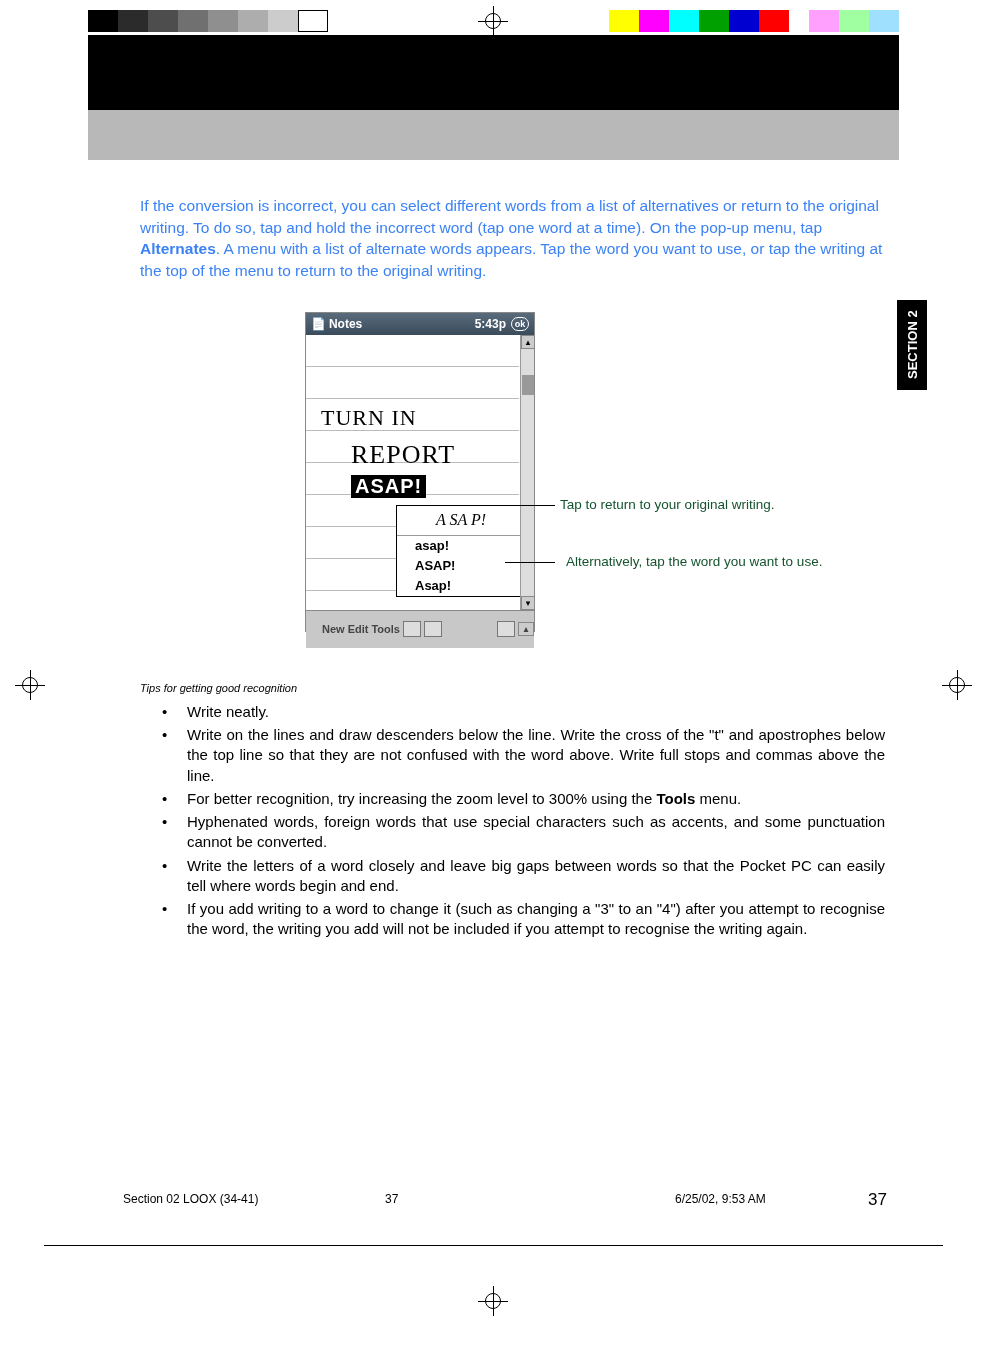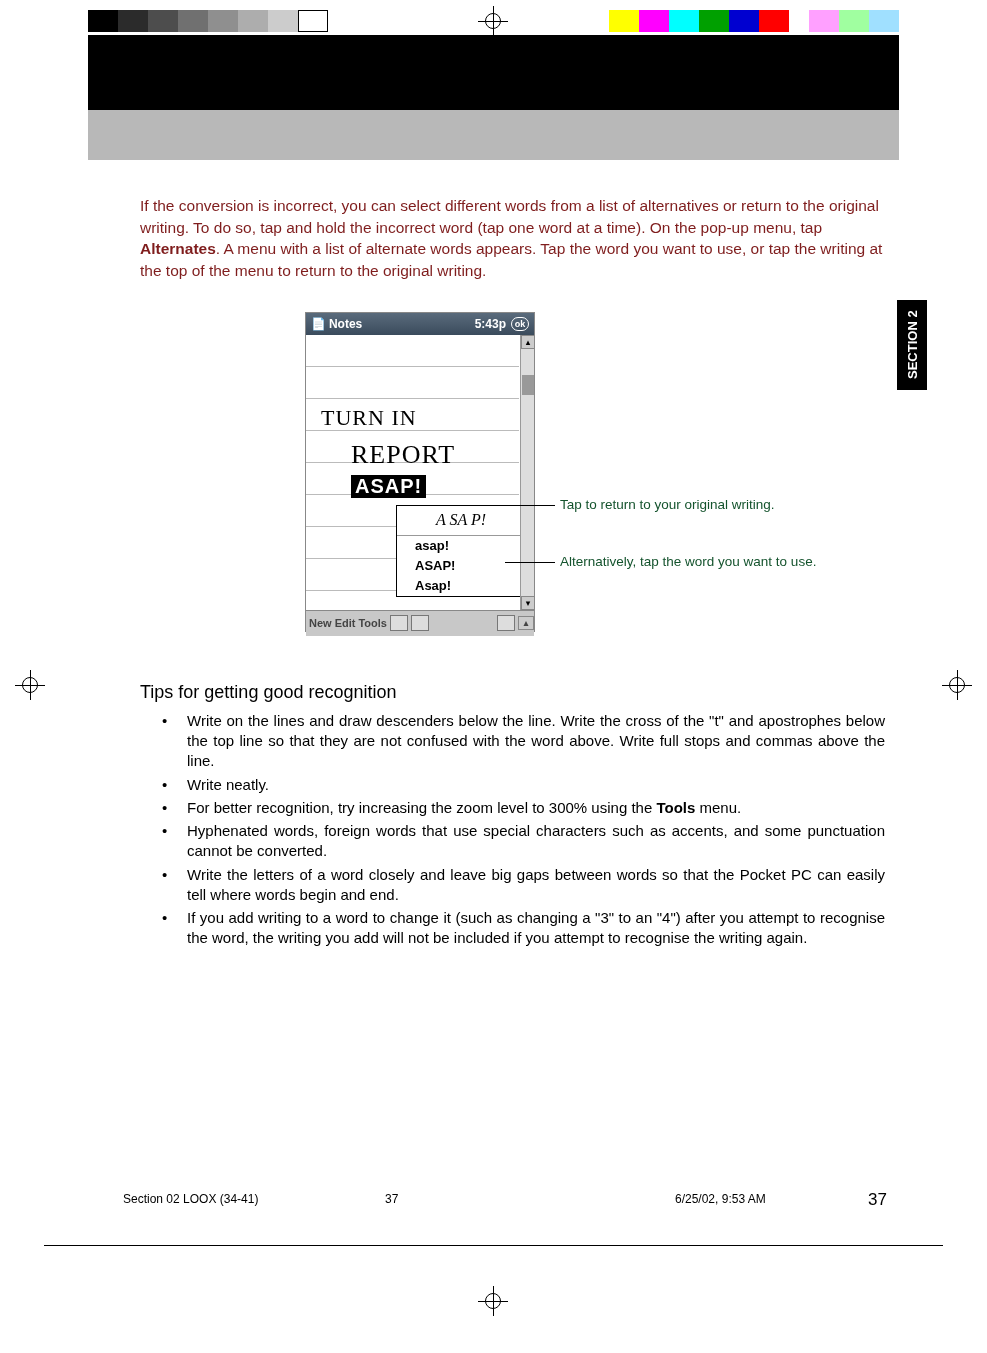--- a/index.html
+++ b/index.html
@@ -49,21 +49,21 @@
     }
     .content {
       position: absolute;
       top: 195px;
       left: 140px;
       width: 745px;
     }
     .para {
       font-size: 15.5px;
       line-height: 1.4;
-      color: #7f1d1d;
+      color: #3b82f6;
       margin-bottom: 20px;
     }
     .bold { font-weight: bold; }
     .screenshot-area {
       position: relative;
       margin: 30px 0 40px 165px;
       width: 580px;
       height: 330px;
     }
     .device {
@@ -163,50 +163,51 @@
       line-height: 28px;
     }
     .popup-item {
       height: 20px;
       font-size: 13px;
       padding-left: 18px;
       line-height: 20px;
       font-weight: bold;
     }
     .device-footer {
-      height: 26px;
+      height: 38px;
       background: #c8c8c8;
       border-top: 1px solid #888;
       display: flex;
       align-items: center;
       font-size: 11px;
       font-weight: bold;
       color: #444;
-      padding-left: 3px;
+      padding-left: 16px;
       gap: 3px;
     }
     .footer-icon {
       width: 18px;
       height: 16px;
       border: 1px solid #777;
       background: #ddd;
     }
     .callout-line {
       position: absolute;
       border-top: 1px solid #000;
     }
     .callout-text {
       position: absolute;
       font-size: 13.5px;
       color: #14532d;
     }
     .subheading {
-      font-size: 18px;
+      font-size: 11px;
       margin-bottom: 8px;
       margin-top: 10px;
+      font-style: italic;
     }
     .bullet-list {
       list-style: none;
       padding-left: 22px;
     }
     .bullet-list li {
       font-size: 15px;
       line-height: 1.35;
       margin-bottom: 3px;
       text-align: justify;
@@ -353,27 +354,27 @@
         <div style="flex:1"></div>
         <div class="footer-icon"></div>
         <div class="scroll-arrow" style="width:16px">▴</div>
       </div>
     </div>
 
     <div class="callout-line" style="top:193px;left:200px;width:50px"></div>
     <div class="callout-text" style="top:185px;left:255px">Tap to return to your original writing.</div>
 
     <div class="callout-line" style="top:250px;left:200px;width:50px"></div>
-    <div class="callout-text" style="top:242px;left:255px">Alternatively, tap the word you want to use.</div>
+    <div class="callout-text" style="top:242px;left:261px">Alternatively, tap the word you want to use.</div>
   </div>
 
   <div class="subheading">Tips for getting good recognition</div>
   <ul class="bullet-list">
+    <li>Write neatly.</li>
     <li>Write on the lines and draw descenders below the line. Write the cross of the "t" and apostrophes below the top line so that they are not confused with the word above. Write full stops and commas above the line.</li>
-    <li>Write neatly.</li>
     <li><span>For better recognition, try increasing the zoom level to 300% using the </span><span class="bold">Tools</span><span> menu.</span></li>
     <li>Hyphenated words, foreign words that use special characters such as accents, and some punctuation cannot be converted.</li>
     <li>Write the letters of a word closely and leave big gaps between words so that the Pocket PC can easily tell where words begin and end.</li>
     <li>If you add writing to a word to change it (such as changing a "3" to an "4") after you attempt to recognise the word, the writing you add will not be included if you attempt to recognise the writing again.</li>
   </ul>
 </div>
 
 <div class="page-number">37</div>
 
 <div class="footer-line"></div>

